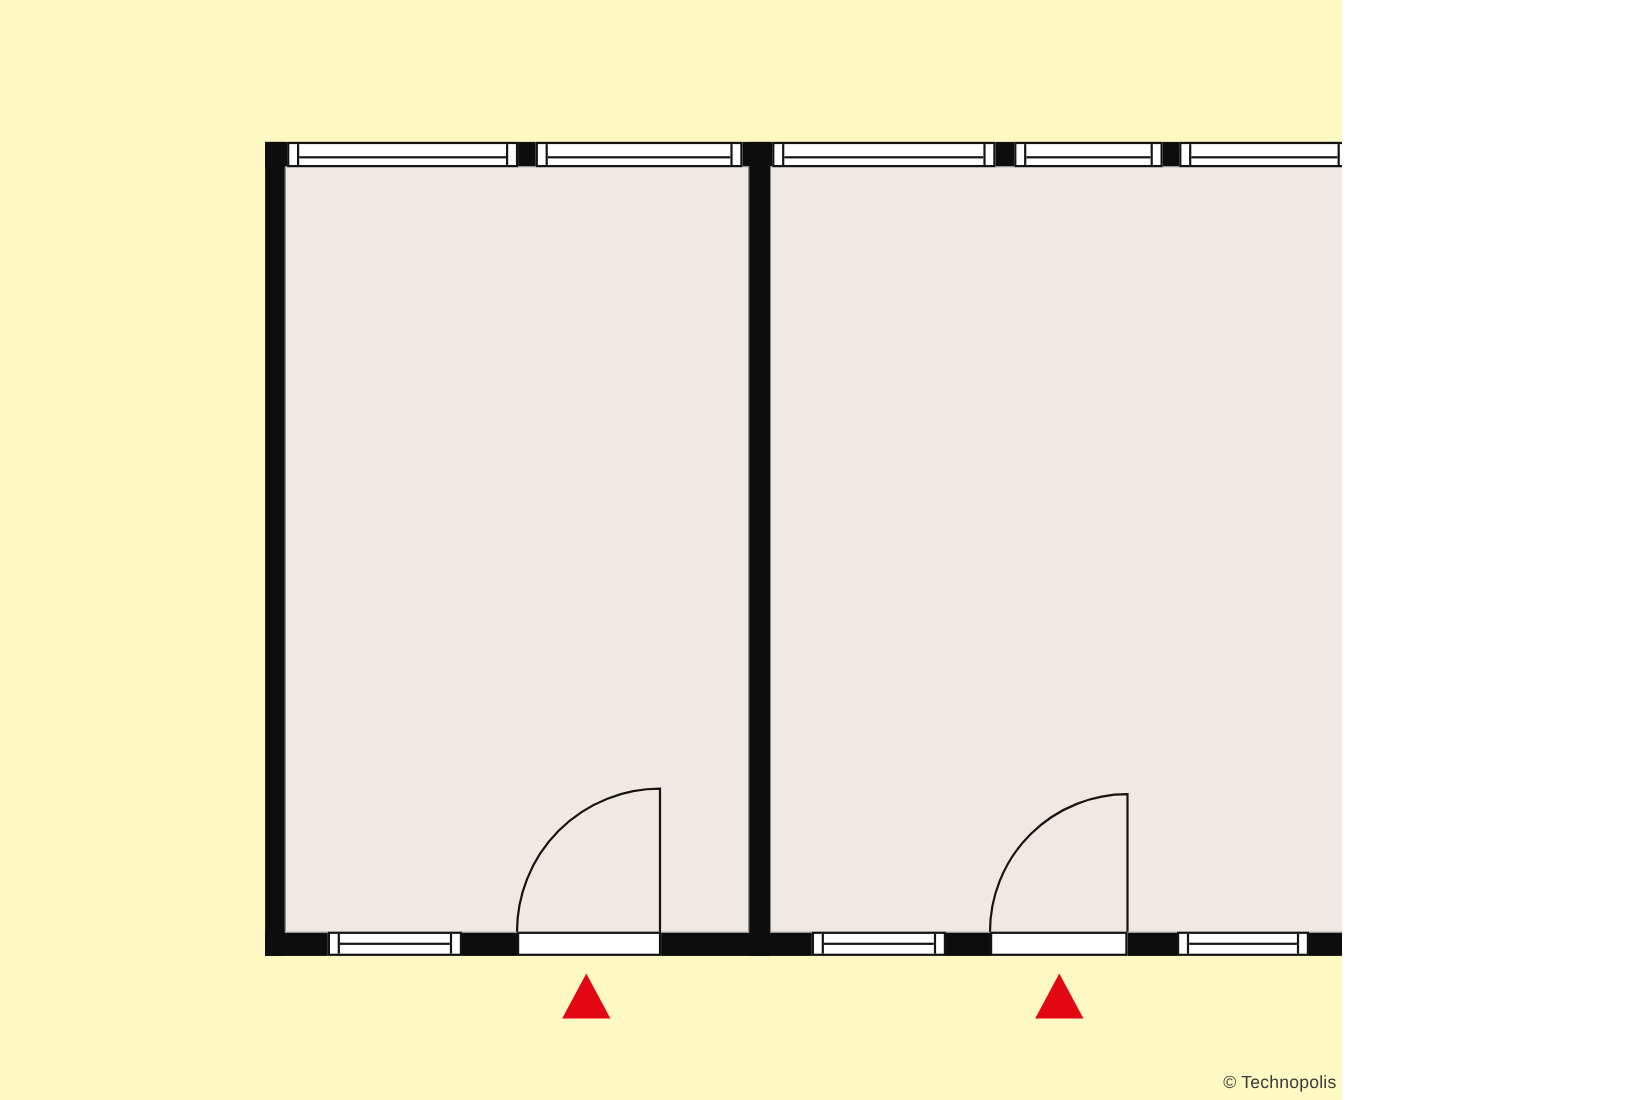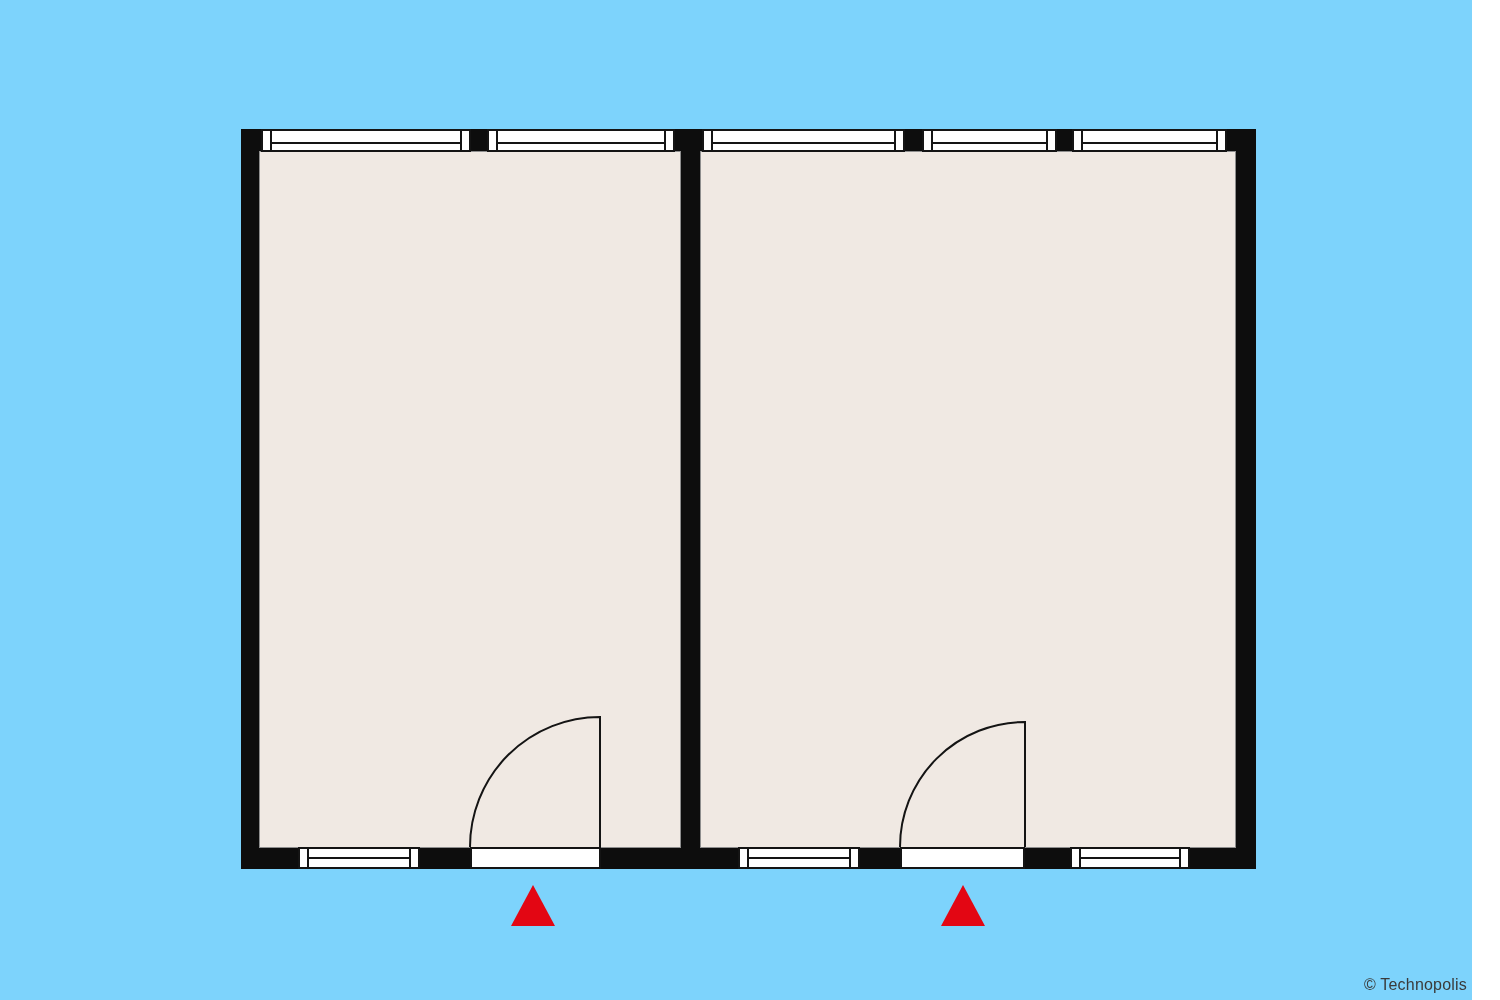--- a/index.html
+++ b/index.html
@@ -3,23 +3,23 @@
 <meta charset="utf-8">
 <style>
   html, body {
     margin: 0;
     padding: 0;
     background: #ffffff;
     font-family: "Liberation Sans", sans-serif;
   }
   .canvas {
     position: relative;
-    width: 1472px;
+    width: 1220px;
     height: 1000px;
-    background: #7dd3fc;
+    background: #fef9c3;
     overflow: hidden;
   }
   .abs { position: absolute; box-sizing: border-box; }
 
   
   .wall { background: var(--wall, #0d0d0d); }
   .wall-top    { left: 241px; top: 129px; width: 1015px; height: 23px; }
   .wall-bottom { left: 241px; top: 847px; width: 1015px; height: 22px; }
   .wall-left   { left: 241px; top: 129px; width: 18px;  height: 740px; }
   .wall-right  { left: 1236px; top: 129px; width: 20px; height: 740px; }

